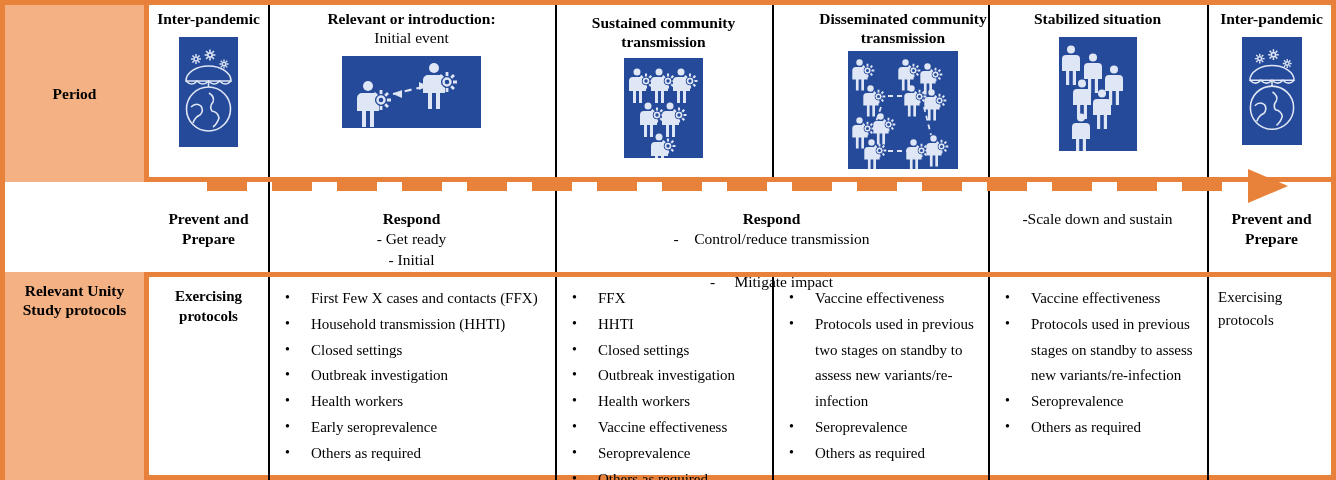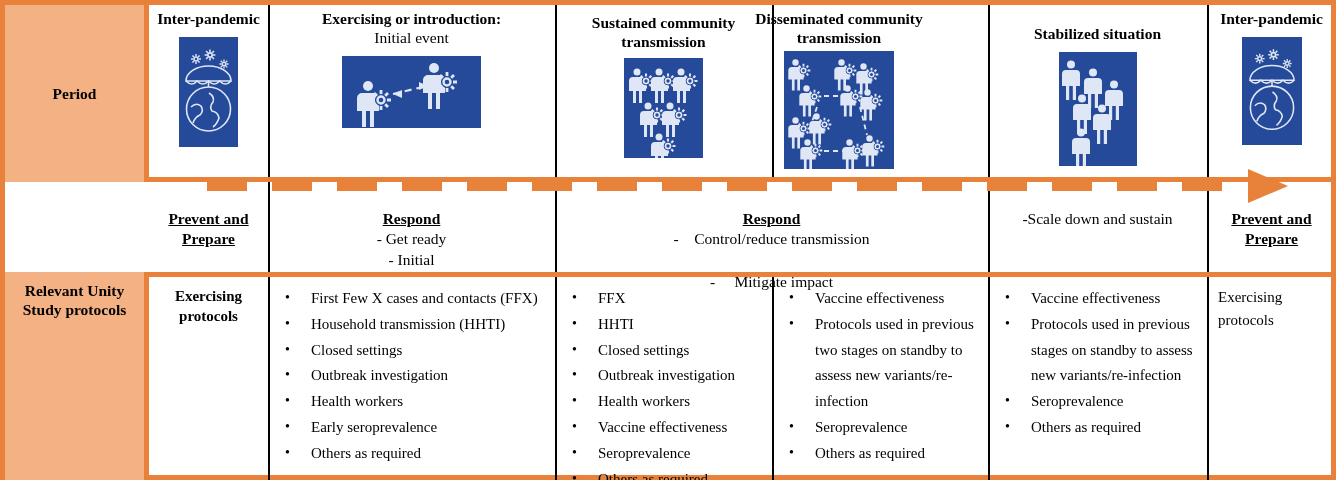--- a/index.html
+++ b/index.html
@@ -33,21 +33,21 @@
     padding-top:5px;
   }
   .p-title .sub{font-weight:normal;}
   .icon-wrap{display:flex;justify-content:center;align-items:flex-start;}
   .ibox{background:#254A9A;display:block;}
 
   
   .op-txt{
     position:absolute;text-align:center;font-size:15.5px;line-height:1.32;
   }
-  .op-txt .b{font-weight:bold;display:block;text-decoration:underline;}
+  .op-txt .b{font-weight:bold;display:block;}
   .op-txt .n{font-weight:normal;display:block;}
 
   
   .dashseg{position:absolute;height:9px;background:#E8813A;}
   .arrowhead{
     position:absolute;width:0;height:0;
     border-top:17px solid transparent;
     border-bottom:17px solid transparent;
     border-left:40px solid #E8813A;
   }
@@ -132,21 +132,21 @@
               <circle cx="0" cy="0" r="2.2" fill="#254A9A"></circle>
             </g>
           </g>
         </svg>
       </div>
     </div>
   </div>
 
   <div class="cell" style="left:263px;top:0px;width:287px;height:172px;">
     <div class="p-title">
-      <span>Exercising or introduction:</span>
+      <span>Relevant or introduction:</span>
       <span class="sub" style="display:block;">Initial event</span>
     </div>
     <div class="icon-wrap" style="margin-top:9px;">
       <div class="ibox" style="width:139px;height:72px;">
         <svg viewBox="0 0 139 72" width="139" height="72">
           <g fill="#dfe6f5">
 
             <g transform="translate(22,26)">
               <circle cx="4" cy="4" r="5"></circle>
               <path d="M-2 11 h12 a5 5 0 0 1 5 5 v13 h-5 v16 h-4 v-16 h-4 v16 h-4 v-16 h-5 v-13 a5 5 0 0 1 5 -5 z"></path>
@@ -209,21 +209,21 @@
             <use href="#pi" x="53" y="10"></use>
             <use href="#pi" x="20" y="44"></use>
             <use href="#pi" x="42" y="44"></use>
             <use href="#pi" x="31" y="75" transform="scale(1)"></use>
           </g>
         </svg>
       </div>
     </div>
   </div>
 
-  <div class="cell" style="left:728px;top:0px;width:212px;height:172px;">
+  <div class="cell" style="left:792px;top:0px;width:212px;height:172px;">
     <div class="p-title" style="padding:5px 8px 0;">
       <span>Disseminated community transmission</span>
     </div>
     <div class="icon-wrap" style="margin-top:4px;">
       <div class="ibox" style="width:110px;height:118px;">
         <svg viewBox="0 0 110 118" width="110" height="118">
           <defs>
             <g id="pn">
               <circle cx="3.5" cy="3.5" r="3.2"></circle>
               <path d="M-1 8 h9 a3.6 3.6 0 0 1 3.6 3.6 v9 h-3.6 v11 h-2.7 v-11 h-2.7 v11 h-2.7 v-11 h-3.6 v-9 a3.6 3.6 0 0 1 3.6 -3.6 z"></path>
@@ -253,21 +253,21 @@
             <use href="#pn" x="29" y="62"></use>
             <use href="#pn" x="20" y="88"></use>
             <use href="#pn" x="62" y="88"></use>
             <use href="#pn" x="82" y="84"></use>
           </g>
         </svg>
       </div>
     </div>
   </div>
 
-  <div class="cell" style="left:983px;top:15px;width:219px;height:172px;">
+  <div class="cell" style="left:983px;top:0px;width:219px;height:172px;">
     <div class="p-title">
       <span>Stabilized situation</span>
     </div>
     <div class="icon-wrap" style="margin-top:8px;">
       <div class="ibox" style="width:78px;height:114px;">
         <svg viewBox="0 0 78 114" width="78" height="114">
           <defs>
             <g id="ph">
               <circle cx="5" cy="4.5" r="4"></circle>
               <path d="M0 10 h10 a4 4 0 0 1 4 4 v12 h-4 v14 h-3.2 v-14 h-3.6 v14 h-3.2 v-14 h-4 v-12 a4 4 0 0 1 4 -4 z"></path>

